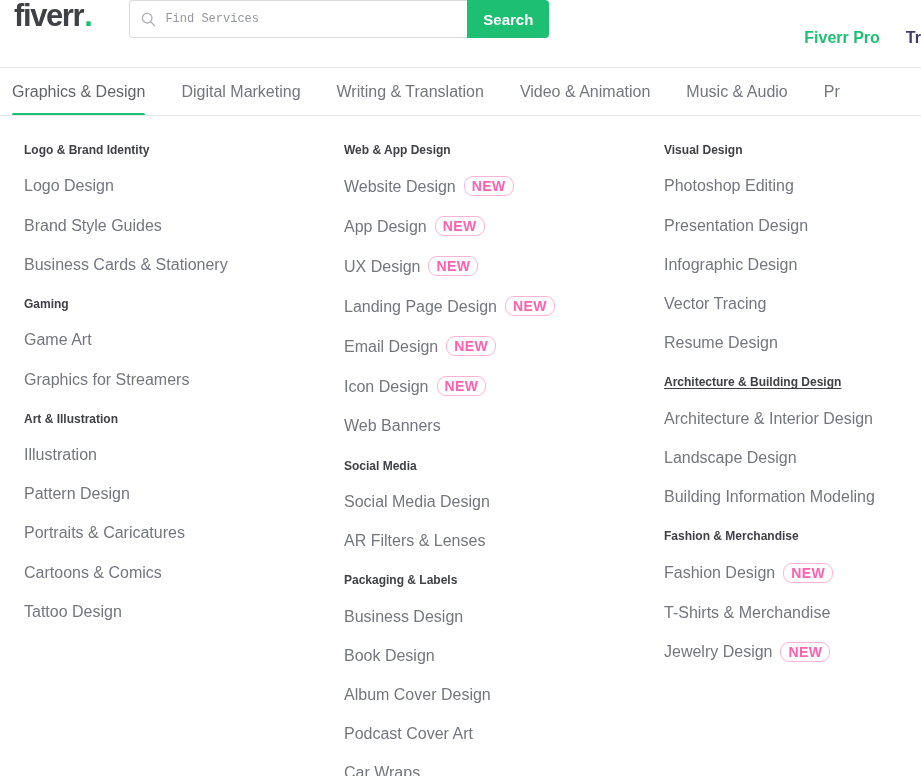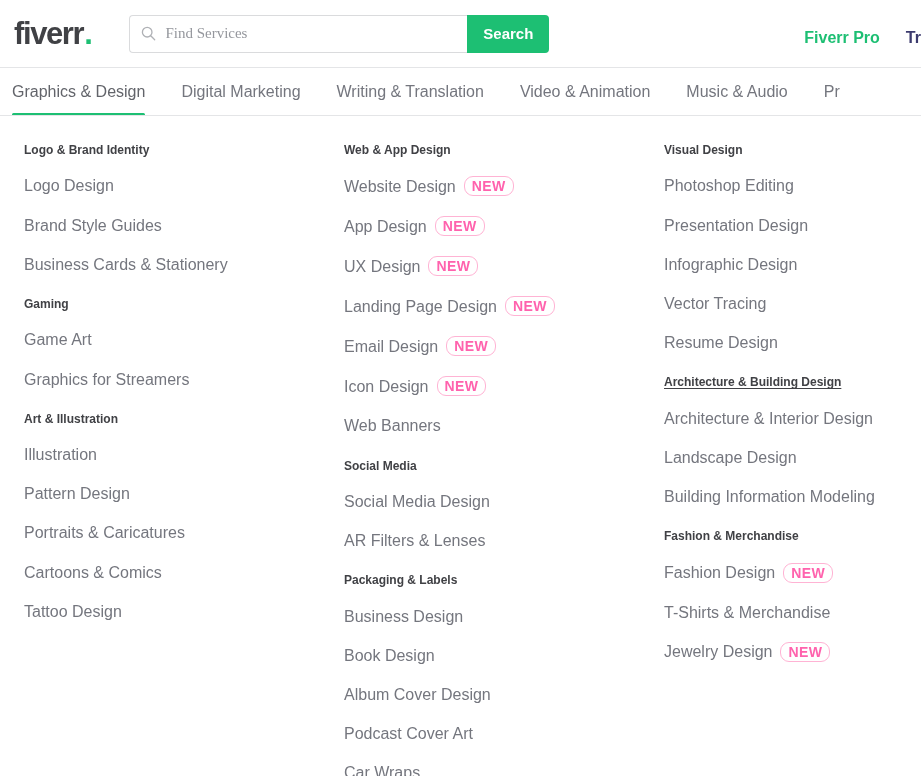--- a/index.html
+++ b/index.html
@@ -10,21 +10,20 @@
     background: #ffffff;
     font-family: "Liberation Sans", sans-serif;
     -webkit-font-smoothing: antialiased;
   }
 
   
   .header {
     position: relative;
     height: 68px;
     display: flex;
-    align-items: center;
     background: #ffffff;
     border-bottom: 1px solid #e4e5e7;
   }
 
   .logo {
     margin-left: 14px;
     font-size: 31px;
     font-weight: 700;
     letter-spacing: -1.4px;
     color: #404145;
@@ -59,22 +58,22 @@
     width: 15px;
     height: 15px;
     flex: 0 0 auto;
     margin-right: 9px;
     opacity: .75;
   }
   .search-input {
     border: none;
     outline: none;
     flex: 1;
-    font-family: Liberation Serif, serif;
-    font-size: 15px;
+    font-family: Liberation Mono, monospace;
+    font-size: 12px;
     color: #a21caf;
     background: transparent;
     padding: 0;
   }
   .search-input::placeholder { color: #95979d; }
   .search-btn {
     width: 82px;
     border: none;
     background: #1dbf73;
     color: #fff;

